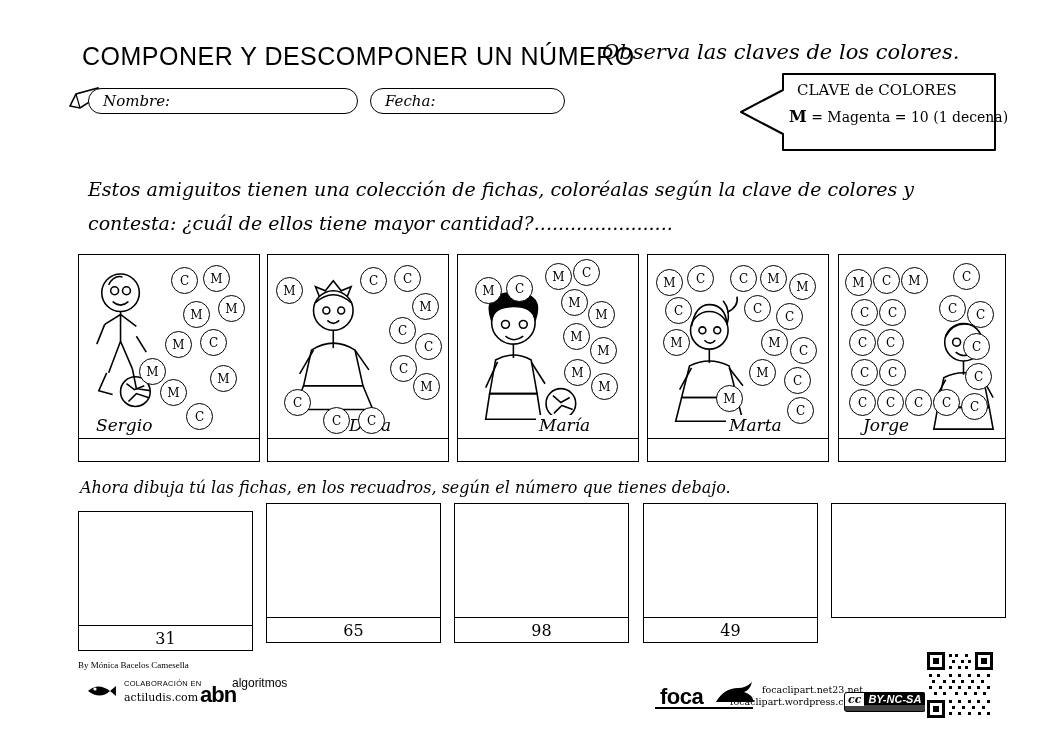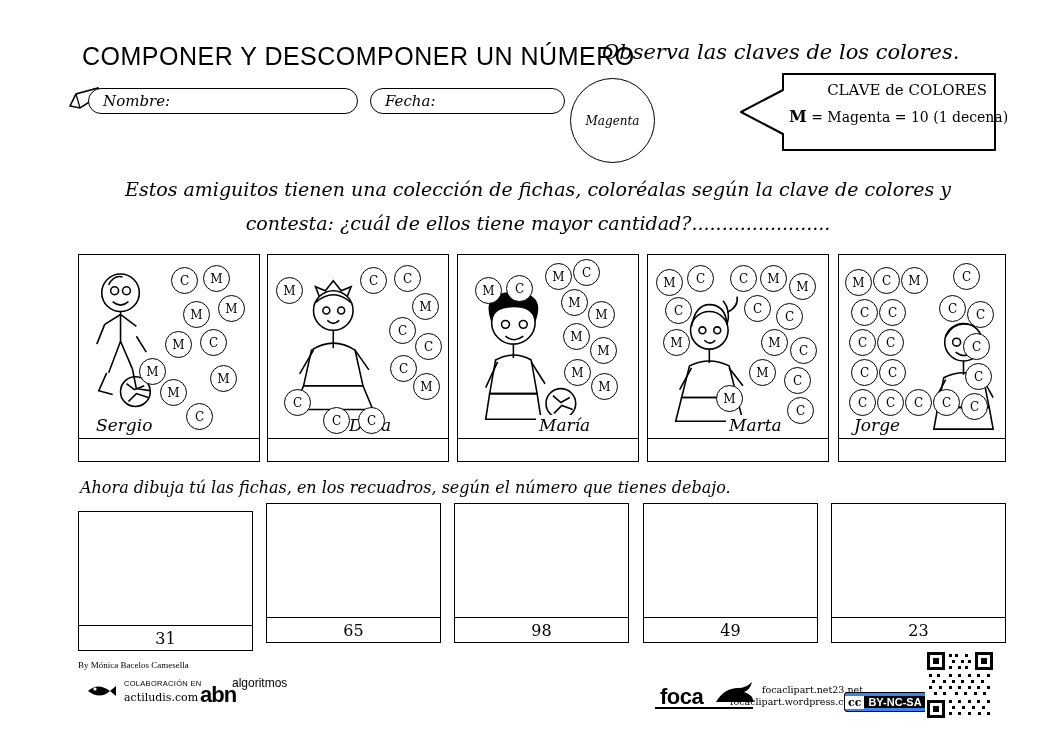--- a/index.html
+++ b/index.html
@@ -91,21 +91,21 @@
   }
   .key-box .kb-border {
     position: absolute;
     inset: 0;
   }
   .key-title {
     position: absolute;
     left: 60px;
     top: 9px;
     width: 190px;
-    text-align: right;
+    text-align: left;
     font-size: 15px;
     font-family: "DejaVu Serif", serif;
   }
   .key-line {
     position: absolute;
     font-size: 14px;
     font-family: "DejaVu Serif", serif;
     white-space: nowrap;
   }
   .key-line1 { left: 52px; top: 35px; }
@@ -115,21 +115,20 @@
   
   .instruction {
     position: absolute;
     left: 88px;
     top: 172px;
     width: 900px;
     font-family: "DejaVu Serif", serif;
     font-style: italic;
     font-size: 19px;
     line-height: 34px;
-    text-align: center;
   }
 
   
   .card {
     position: absolute;
     top: 254px;
     width: 182px;
     height: 208px;
     border: 1.6px solid #000;
     box-sizing: border-box;
@@ -297,25 +296,26 @@
     top: 696px;
     font-size: 9.5px;
     font-family: "DejaVu Serif", serif;
   }
   .cc-badge {
     position: absolute;
     left: 844px;
     top: 692px;
     height: 18px;
     display: flex;
-    align-items: center;
+    align-items: flex-start;
     border: 1px solid #000;
     border-radius: 3px;
     overflow: hidden;
-    background: #3b82f6;
+    background: #404040;
+    font-style: italic;
   }
   .cc-badge .cc-left {
     background: #fff;
     color: #000;
     font-size: 11px;
     font-weight: bold;
     display: flex;
     align-items: center;
     padding: 0 3px;
     font-family: "DejaVu Serif", serif;
@@ -348,21 +348,20 @@
 
   <svg class="pencil" viewBox="0 0 40 26">
     <path d="M2 20 L8 8 L30 2 L34 8 L12 22 Z" fill="none" stroke="#000" stroke-width="1.6"></path>
     <path d="M8 8 L12 22" fill="none" stroke="#000" stroke-width="1.2"></path>
     <path d="M30 2 L32 12 L34 8" fill="none" stroke="#000" stroke-width="1.2"></path>
   </svg>
 
   <div class="field field-nombre">Nombre:</div>
   <div class="field field-fecha">Fecha:</div>
 
-  <div class="key-circle key-magenta">Magenta</div>
 
   <div class="key-box">
     <svg class="kb-border" viewBox="0 0 262 80" preserveAspectRatio="none">
       <path d="M46 2 L258 2 L258 78 L46 78 L46 62 L4 40 L46 18 Z" fill="#fff" stroke="#000" stroke-width="2" stroke-linejoin="round"></path>
     </svg>
     <div class="key-title">CLAVE de COLORES</div>
     <div class="key-line key-line1">
       <span class="bold">M</span><span> = Magenta = 10 (1 decena)</span>
     </div>
   </div>
@@ -504,21 +503,21 @@
         <circle cx="119" cy="88" r="4"></circle>
           <circle cx="134" cy="88" r="4"></circle>
         <path d="M118 98 q9 7 16 0"></path>
         <path d="M126 107 l0 14"></path>
         <path d="M106 124 q20 -10 40 0 l6 30 l-52 0 z"></path>
         <path d="M108 126 l-12 22 M146 126 l10 18"></path>
         <path d="M100 154 l52 0 l4 22 l-60 0 z"></path>
       </g>
     </svg>
     <div class="baseline"></div>
-    <div class="kid-name" style="left:12px;margin-top:48px;">Jorge</div>
+    <div class="kid-name" style="left:21px;margin-top:48px;">Jorge</div>
   <div class="chip" style="left: 6px; top: 14px;">M</div>
       <div class="chip" style="left: 34px; top: 12px;">C</div>
       <div class="chip" style="left: 62px; top: 12px;">M</div>
       <div class="chip" style="left: 114px; top: 8px;">C</div>
       <div class="chip" style="left: 12px; top: 44px;">C</div>
       <div class="chip" style="left: 40px; top: 44px;">C</div>
       <div class="chip" style="left: 100px; top: 40px;">C</div>
       <div class="chip" style="left: 128px; top: 46px;">C</div>
       <div class="chip" style="left: 10px; top: 74px;">C</div>
       <div class="chip" style="left: 38px; top: 74px;">C</div>
@@ -541,21 +540,20 @@
   <div class="ansbox col-2"></div>
   <div class="numbox col-2">65</div>
 
   <div class="ansbox col-3"></div>
   <div class="numbox col-3">98</div>
 
   <div class="ansbox col-4"></div>
   <div class="numbox col-4">49</div>
 
   <div class="ansbox col-5"></div>
-  <div class="numbox col-5">23</div>
 
   <div class="credit">By Mónica Bacelos Camesella</div>
   <svg class="fish-logo" viewBox="0 0 32 22">
     <path d="M2 11 q10 -9 22 0 q-10 9 -22 0 z" fill="#000"></path>
     <path d="M24 11 l6 -5 l0 10 z" fill="#000"></path>
     <circle cx="9" cy="9" r="1.6" fill="#fff"></circle>
   </svg>
   <div class="collab">COLABORACIÓN EN</div>
   <div class="actiludis">actiludis.com</div>
 

